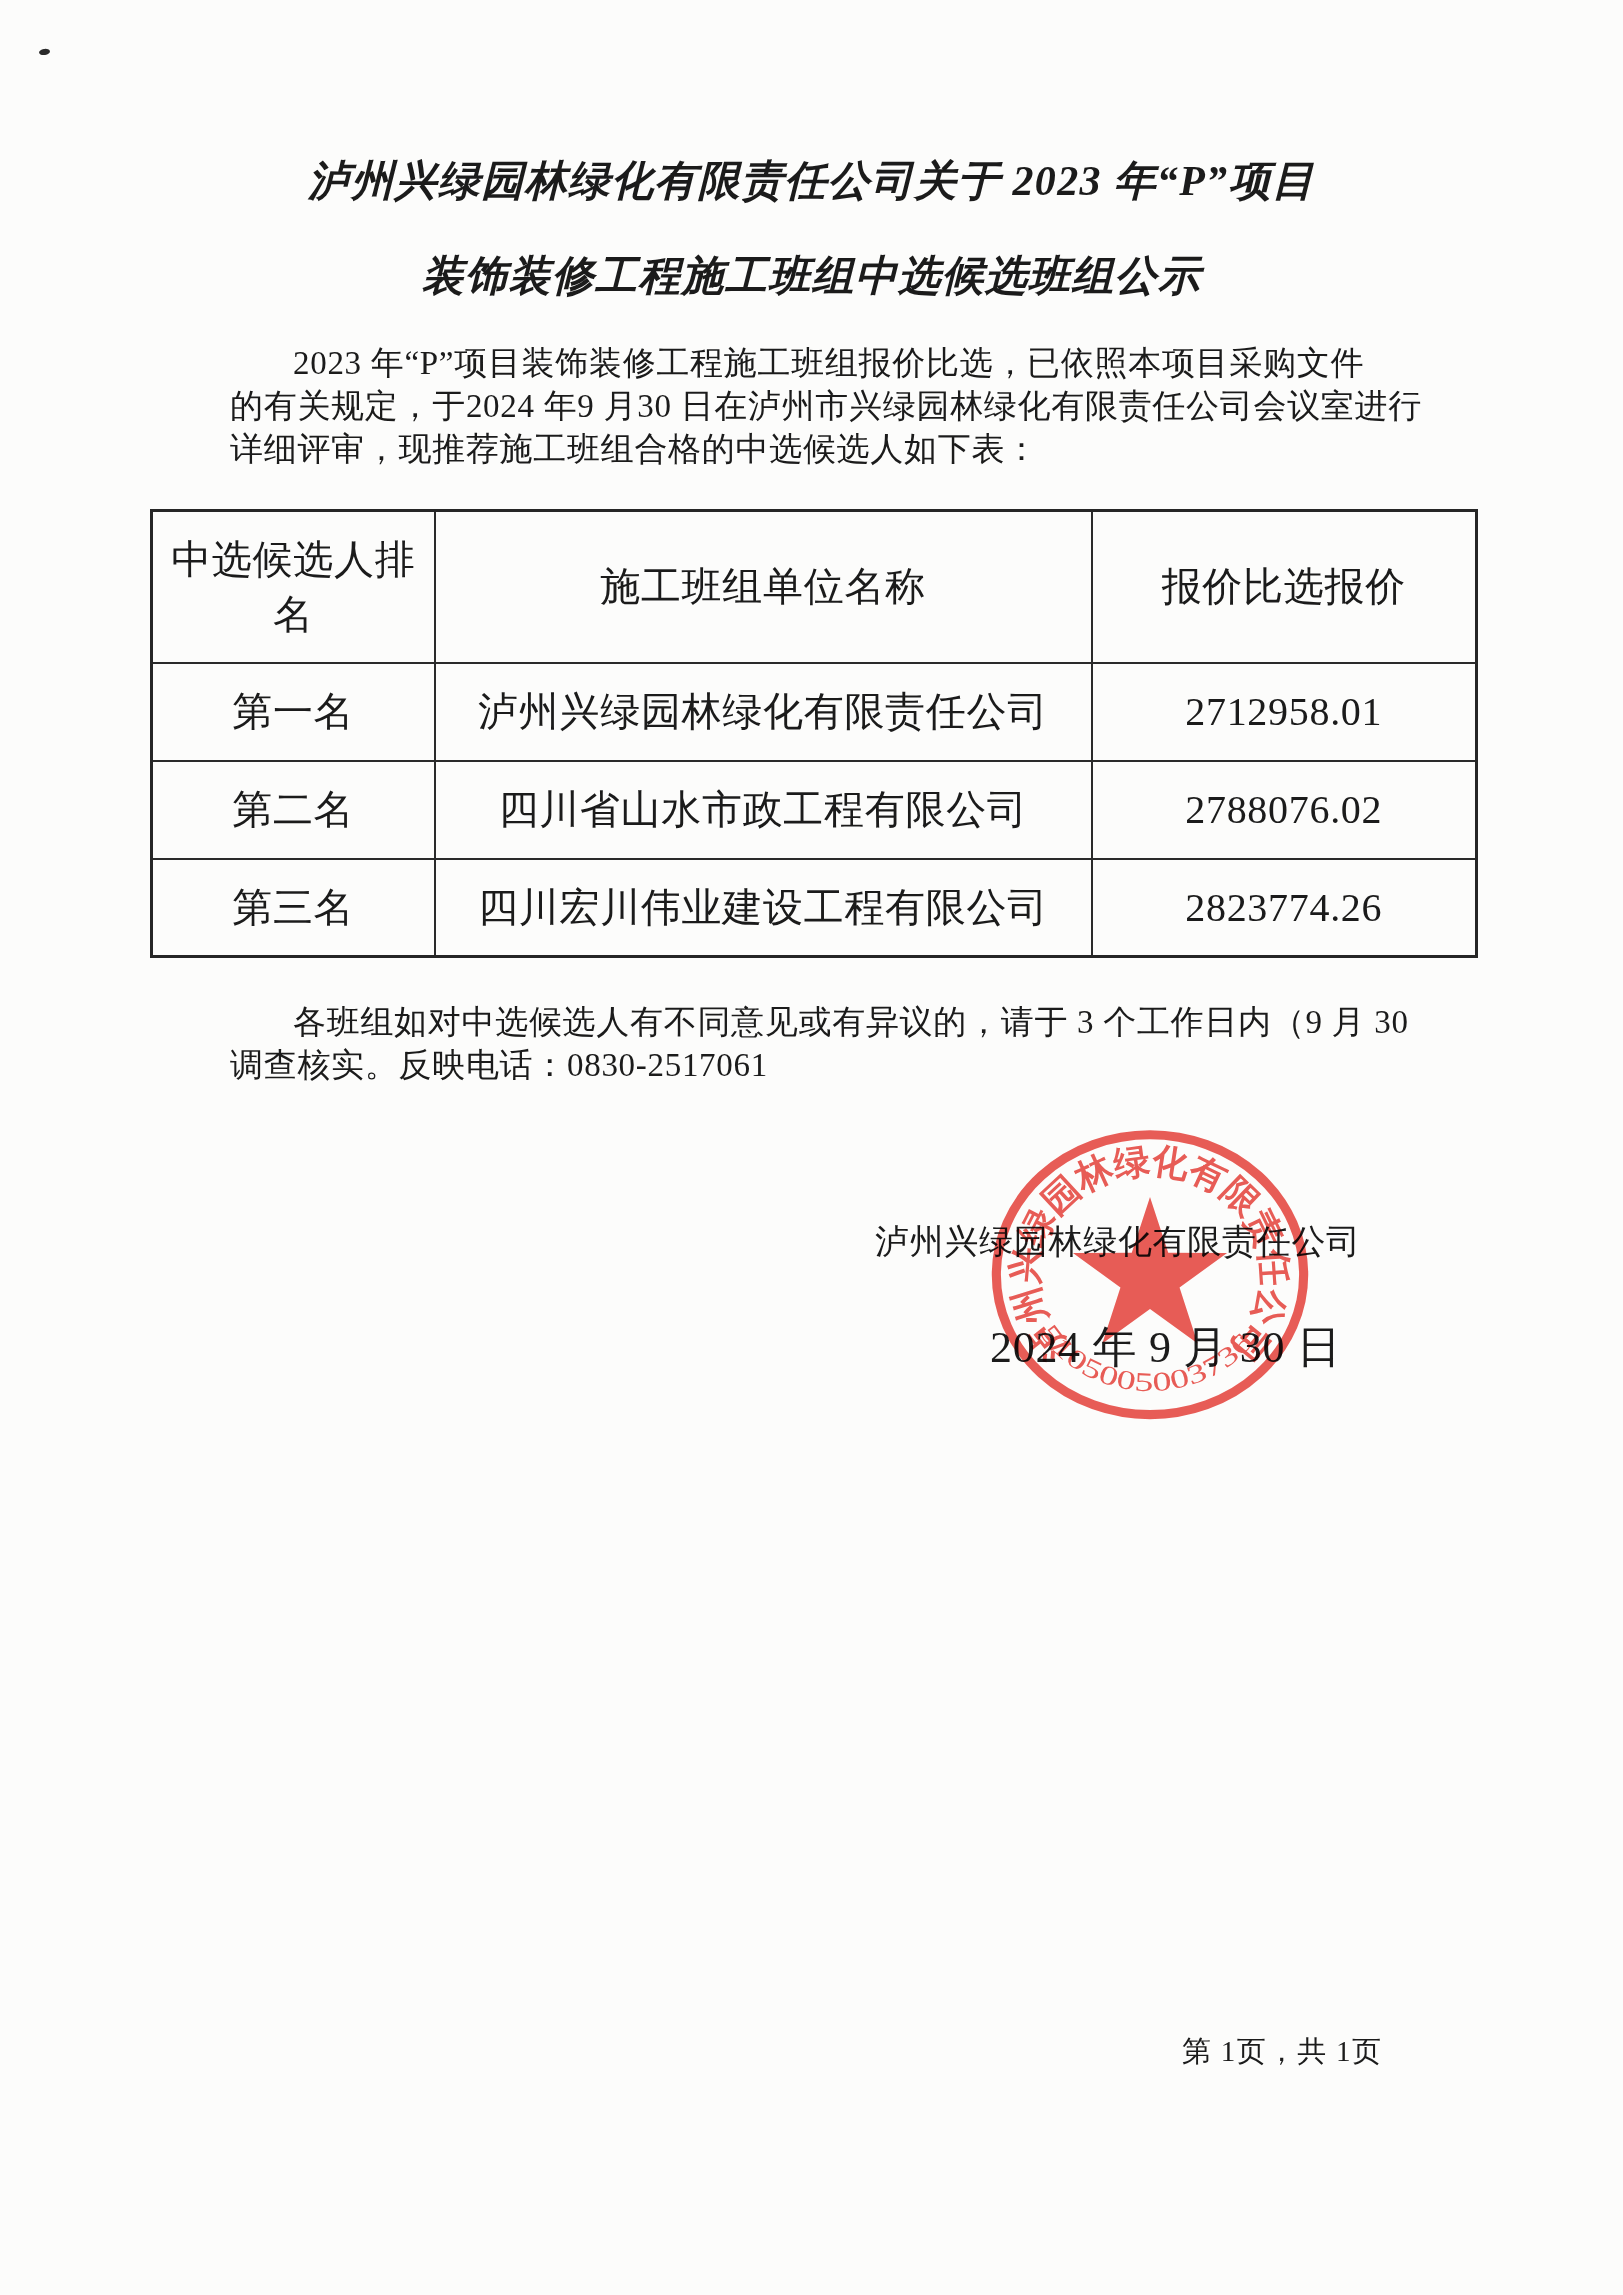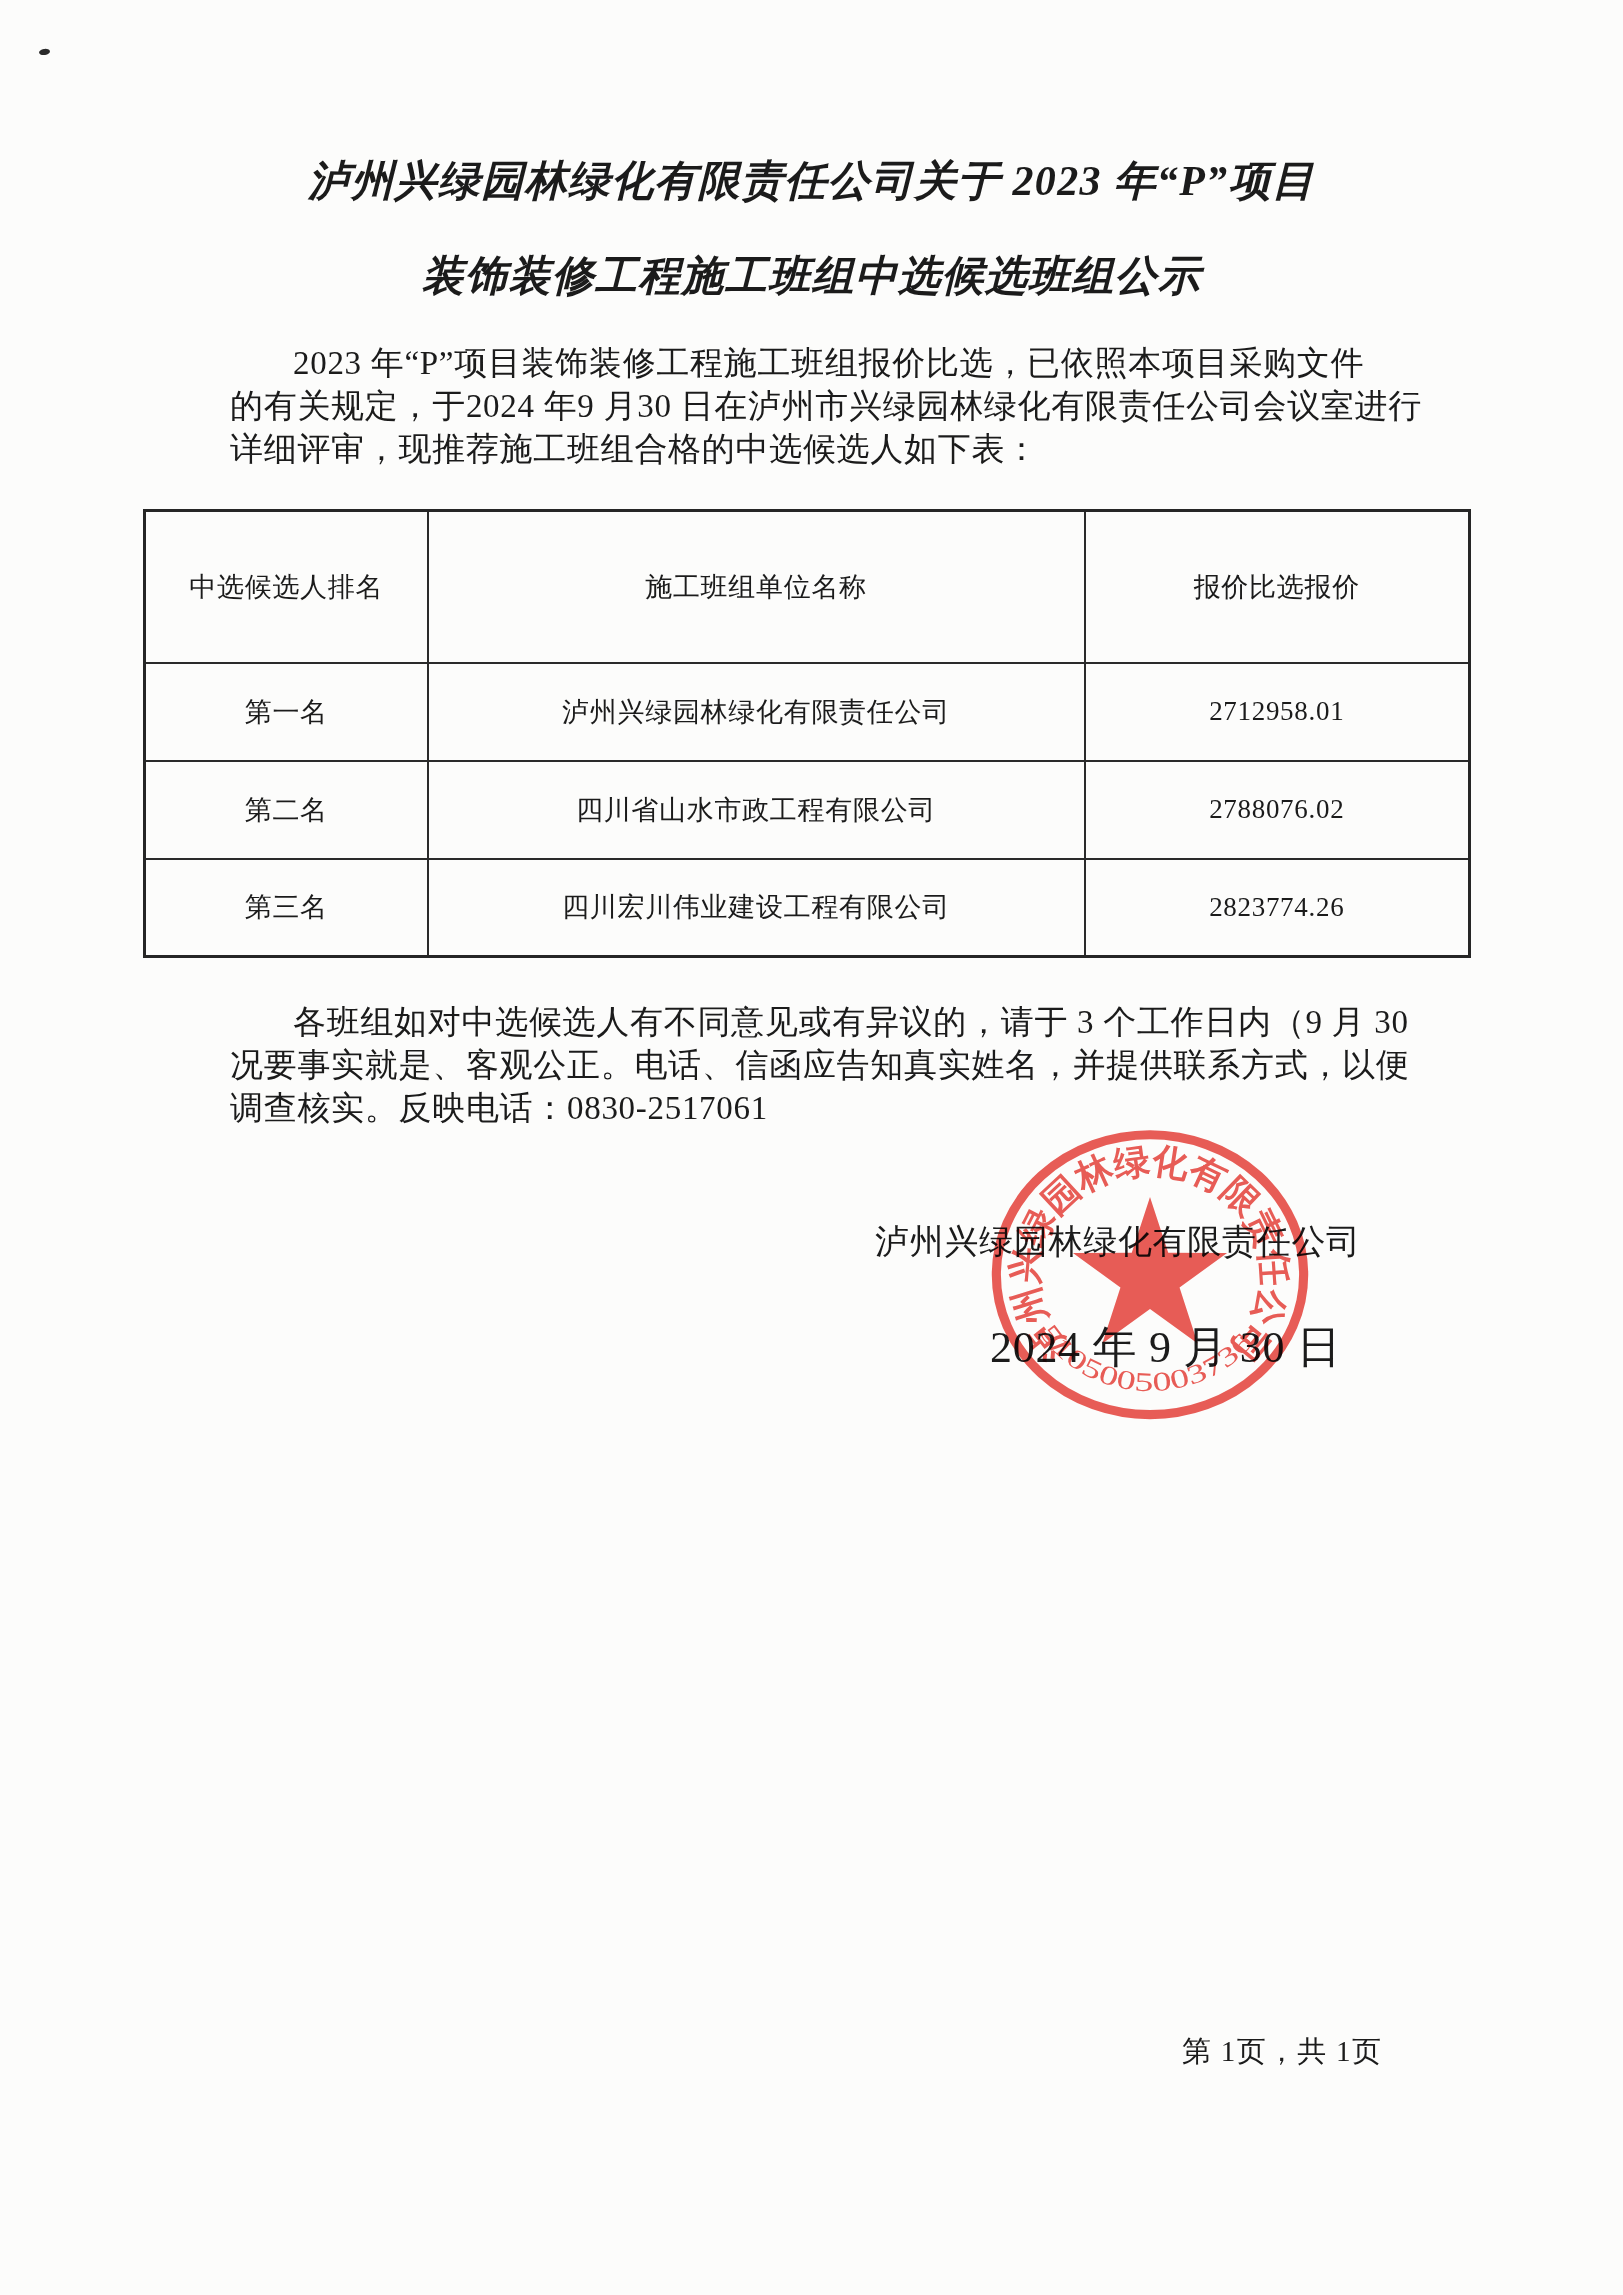--- a/index.html
+++ b/index.html
@@ -37,26 +37,26 @@
     top: 342px;
     width: 1175px;
     font-size: 33px;
     line-height: 43px;
     letter-spacing: 0.7px;
     white-space: nowrap;
   }
   .intro .indent { padding-left: 63px; }
   .results-table {
     position: absolute;
-    left: 143px;
+    left: 150px;
     top: 509px;
     width: 1325px;
     border-collapse: collapse;
     table-layout: fixed;
-    font-size: 27px;
+    font-size: 40px;
   }
   .results-table td, .results-table th {
     border: 2px solid #2a2a2a;
     text-align: center;
     vertical-align: middle;
     font-weight: 400;
     padding: 0;
     letter-spacing: 0.7px;
   }
   .results-table { border: 3.3px solid #262626; }
@@ -150,21 +150,20 @@
       <tr class="row">
         <td>第三名</td>
         <td>四川宏川伟业建设工程有限公司</td>
         <td>2823774.26</td>
       </tr>
     </tbody>
   </table>
 
   <div class="notice">
     <div class="indent">各班组如对中选候选人有不同意见或有异议的，请于 3 个工作日内（9 月 30</div>
-    <div>况要事实就是、客观公正。电话、信函应告知真实姓名，并提供联系方式，以便</div>
     <div>调查核实。反映电话：0830-2517061</div>
   </div>
 
   <div class="sig-company">泸州兴绿园林绿化有限责任公司</div>
   <div class="sig-date">2024 年 9 月 30 日</div>
 
   <svg class="seal" viewBox="0 0 520 474" xmlns="http://www.w3.org/2000/svg">
     <defs>
       <path id="sealTopArc" d="M 138.4 344.6 A 172 155 0 0 1 260 80 A 172 155 0 0 1 381.6 344.6" fill="none"></path>
       <path id="sealBottomArc" d="M 90.3 324 A 196 178 0 0 0 429.7 324" fill="none"></path>

